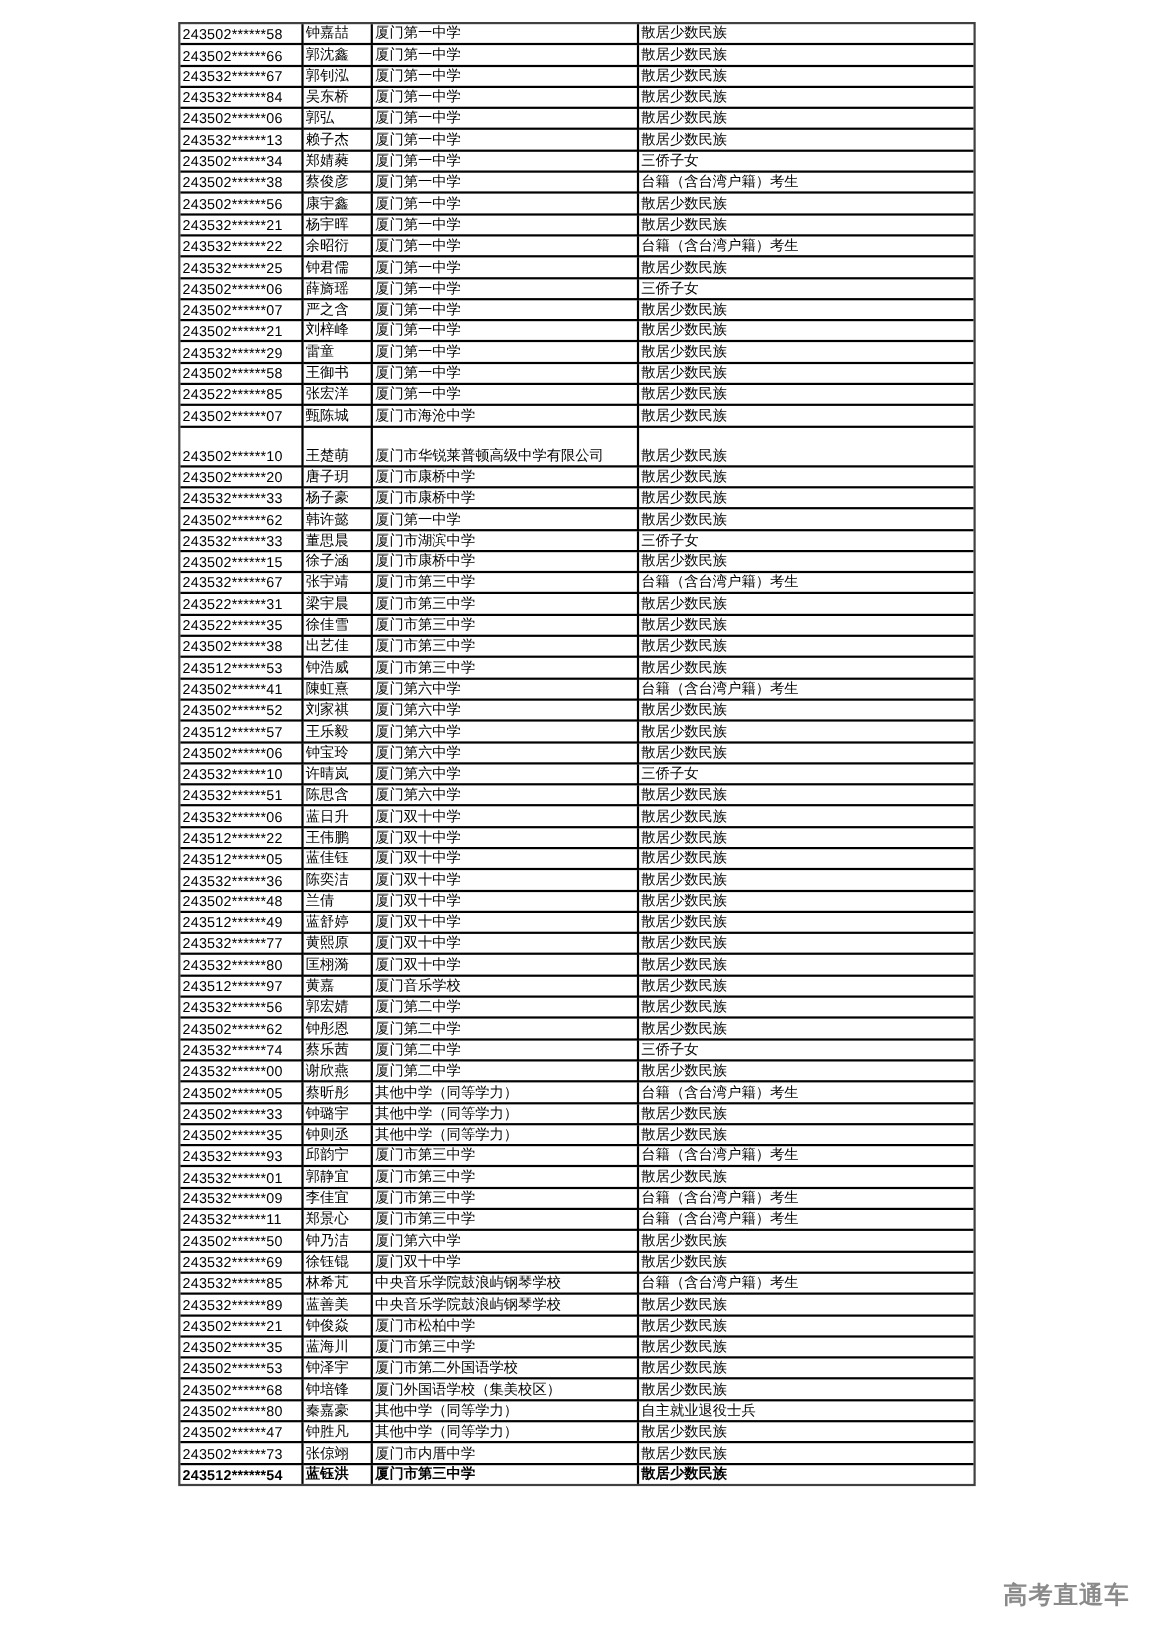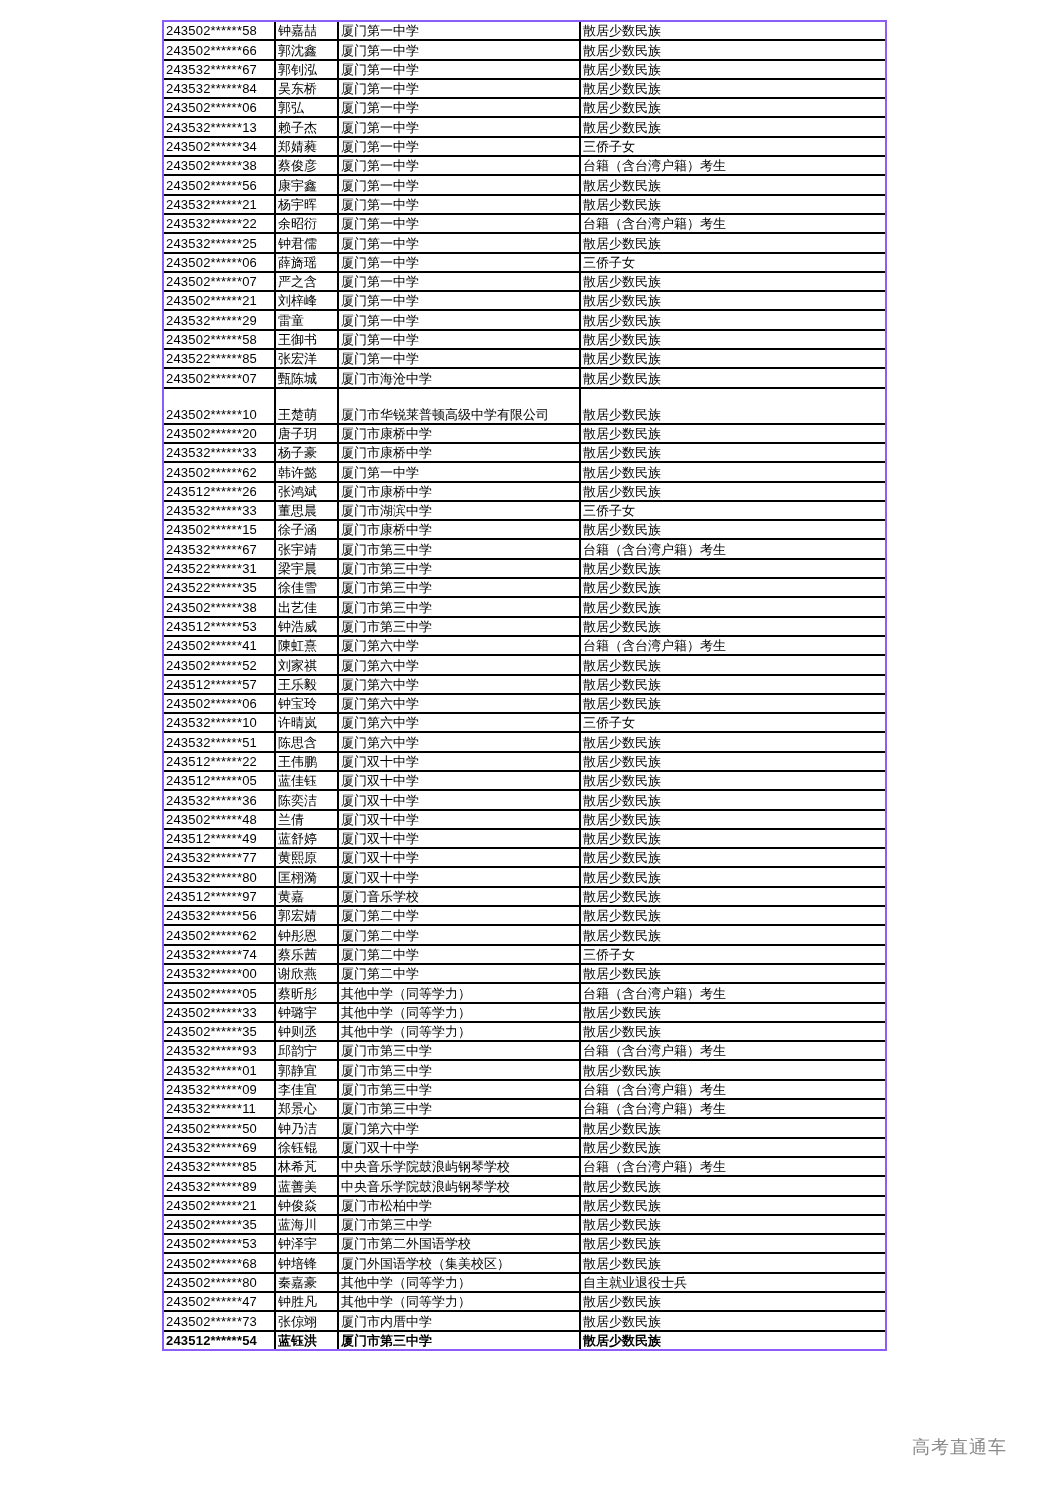--- a/index.html
+++ b/index.html
@@ -13,21 +13,21 @@
       position: relative;
       overflow: hidden;
       font-family: "DejaVu Sans", "Liberation Sans", sans-serif;
       color: #000;
     }
     .sheet {
       position: absolute;
       left: 162px;
       top: 20px;
       width: 725px;
-      border: 2px solid #8b5cf6;
+      border: 2px solid #404040;
       box-sizing: border-box;
     }
     table.roster {
       border-collapse: collapse;
       width: 100%;
       table-layout: fixed;
     }
     table.roster td {
       border-bottom: 2px solid #000;
       border-right: 2px solid #000;
@@ -44,24 +44,25 @@
     table.roster tr.tall td { height: 34px; }
     col.c-id { width: 111px; }
     col.c-name { width: 63px; }
     col.c-school { width: 242px; }
     col.c-cat { width: auto; }
     .id-cell { font-family: "Liberation Sans", "DejaVu Sans", sans-serif; font-size: 13px; letter-spacing: 0.2px; }
     .watermark {
       position: absolute;
       left: 912px;
       top: 1435px;
-      font-size: 18px;
+      font-size: 22px;
       color: #8a8a8a;
       letter-spacing: 1px;
       font-family: "DejaVu Sans", sans-serif;
+      font-weight: bold;
     }
   </style>
 </head>
 <body>
 
 <div class="sheet">
   <table class="roster">
     <colgroup>
       <col class="c-id">
         <col class="c-name">
@@ -201,26 +202,20 @@
     <td>厦门市康桥中学</td>
     <td>散居少数民族</td>
   </tr>
         <tr>
     <td class="id-cell">243502******62</td>
     <td>韩许懿</td>
     <td>厦门第一中学</td>
     <td>散居少数民族</td>
   </tr>
         <tr>
-    <td class="id-cell">243512******26</td>
-    <td>张鸿斌</td>
-    <td>厦门市康桥中学</td>
-    <td>散居少数民族</td>
-  </tr>
-        <tr>
     <td class="id-cell">243532******33</td>
     <td>董思晨</td>
     <td>厦门市湖滨中学</td>
     <td>三侨子女</td>
   </tr>
         <tr>
     <td class="id-cell">243502******15</td>
     <td>徐子涵</td>
     <td>厦门市康桥中学</td>
     <td>散居少数民族</td>
@@ -282,20 +277,26 @@
         <tr>
     <td class="id-cell">243532******10</td>
     <td>许晴岚</td>
     <td>厦门第六中学</td>
     <td>三侨子女</td>
   </tr>
         <tr>
     <td class="id-cell">243532******51</td>
     <td>陈思含</td>
     <td>厦门第六中学</td>
+    <td>散居少数民族</td>
+  </tr>
+        <tr>
+    <td class="id-cell">243532******06</td>
+    <td>蓝日升</td>
+    <td>厦门双十中学</td>
     <td>散居少数民族</td>
   </tr>
         <tr>
     <td class="id-cell">243512******22</td>
     <td>王伟鹏</td>
     <td>厦门双十中学</td>
     <td>散居少数民族</td>
   </tr>
         <tr>
     <td class="id-cell">243512******05</td>

